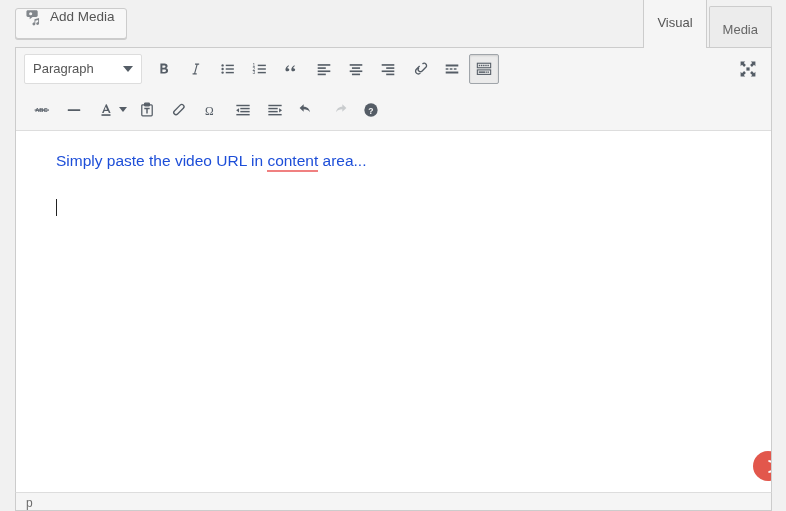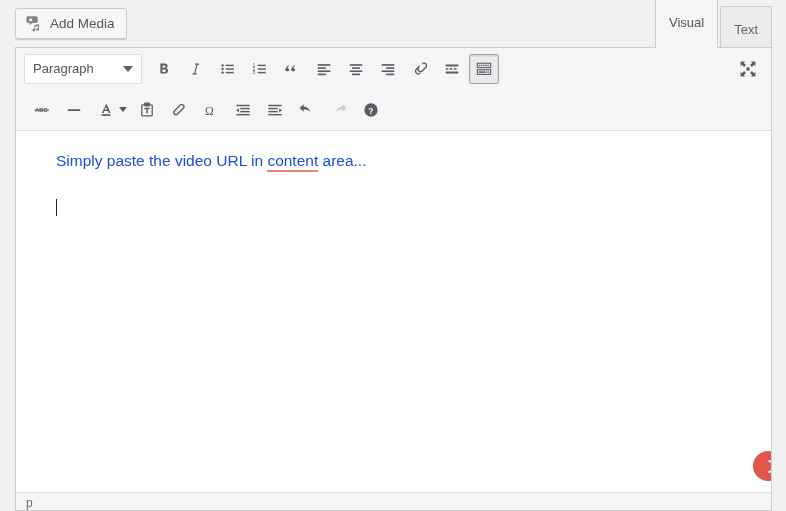--- a/index.html
+++ b/index.html
@@ -33,21 +33,21 @@
     height: 31px;
     box-sizing: border-box;
     padding: 0 11px 0 9px;
     background: #f7f7f7;
     border: 1px solid #ccc;
     border-radius: 3px;
     color: #555;
     font-size: 13.5px;
     font-family: "Liberation Sans", sans-serif;
     display: flex;
-    align-items: center;
+    align-items: flex-start;
     gap: 7px;
     cursor: pointer;
     box-shadow: 0 1px 0 #ccc;
   }
 
   .media-icon {
     width: 18px; height: 18px;
     display: inline-block;
     position: relative;
     flex: 0 0 auto;
@@ -273,21 +273,21 @@
         <path d="M3.2 1.5h9.3c.9 0 1.6.7 1.6 1.6v4.2c0 .9-.7 1.6-1.6 1.6H8.4l-3.2 2.6V8.9H3.2c-.9 0-1.6-.7-1.6-1.6V3.1c0-.9.7-1.6 1.6-1.6z"></path>
         <circle cx="6.3" cy="5.2" r="1.7" fill="#f5f5f5"></circle>
         <path d="M15.6 11.1v5.1c0 .9-.7 1.6-1.6 1.6s-1.6-.7-1.6-1.6.7-1.6 1.6-1.6c.2 0 .4 0 .6.1v-2.4l-3.1.8v3.6c0 .9-.7 1.6-1.6 1.6s-1.6-.7-1.6-1.6.7-1.6 1.6-1.6c.2 0 .4 0 .6.1v-3.9l5.1-1.3v1.1z"></path>
       </svg>
     </span>
     <span>Add Media</span>
   </div>
 
   <div class="editor-tabs">
     <div class="ed-tab active">Visual</div>
-    <div class="ed-tab">Text</div>
+    <div class="ed-tab">Media</div>
   </div>
 
 </div>
 
 <div class="editor-wrap">
 
   <div class="toolbar">
 
     <div class="toolbar-row row1">
 

